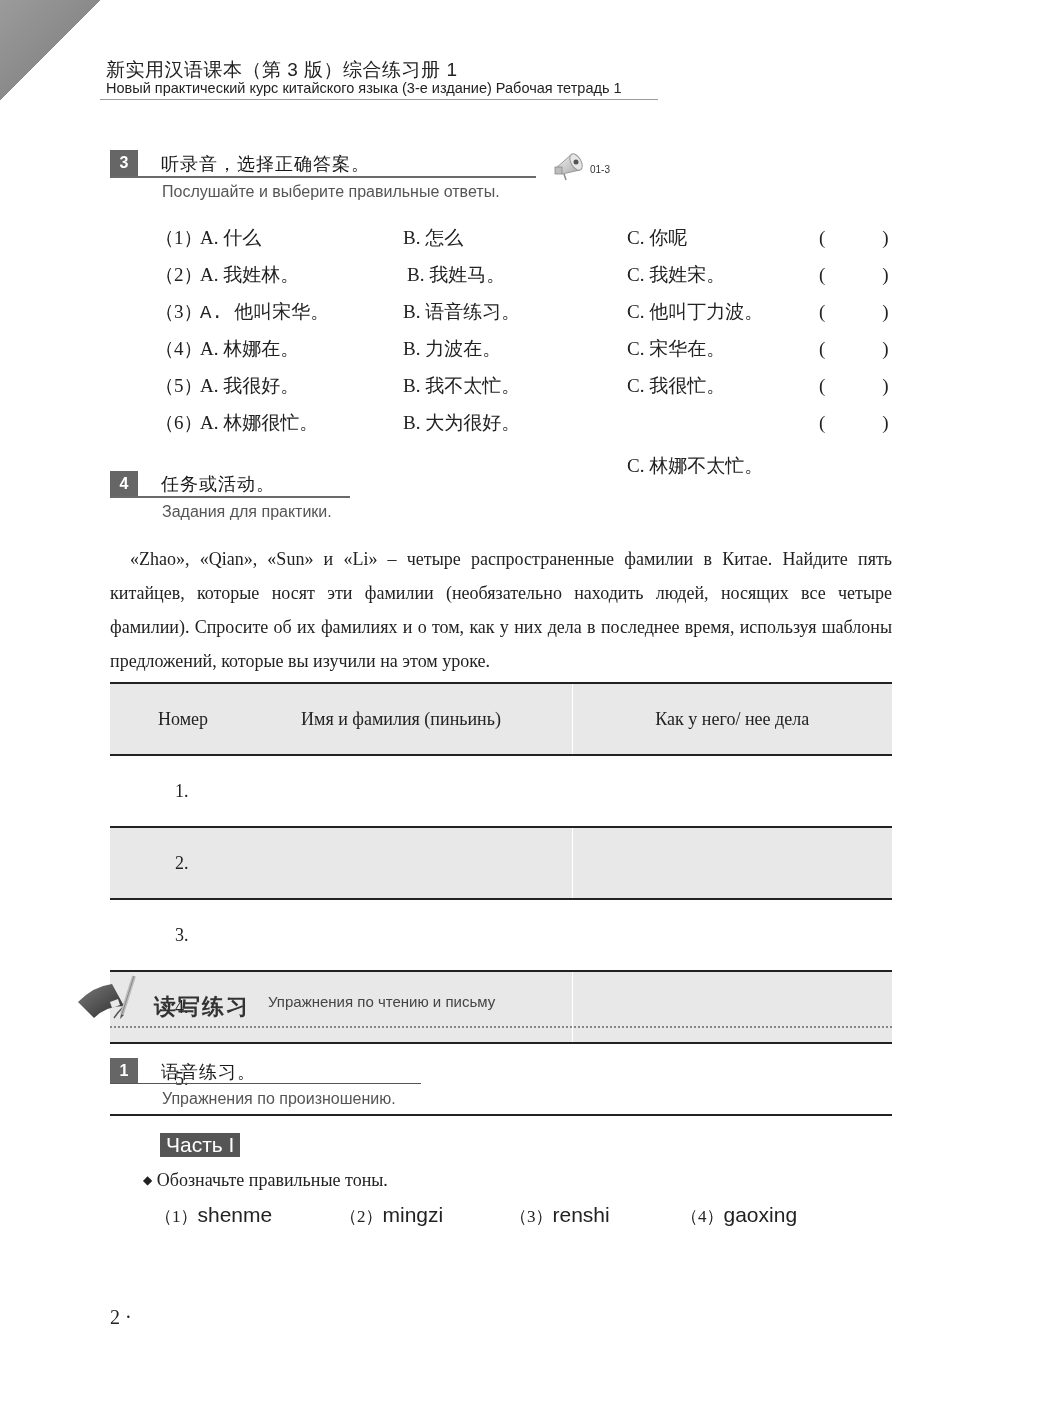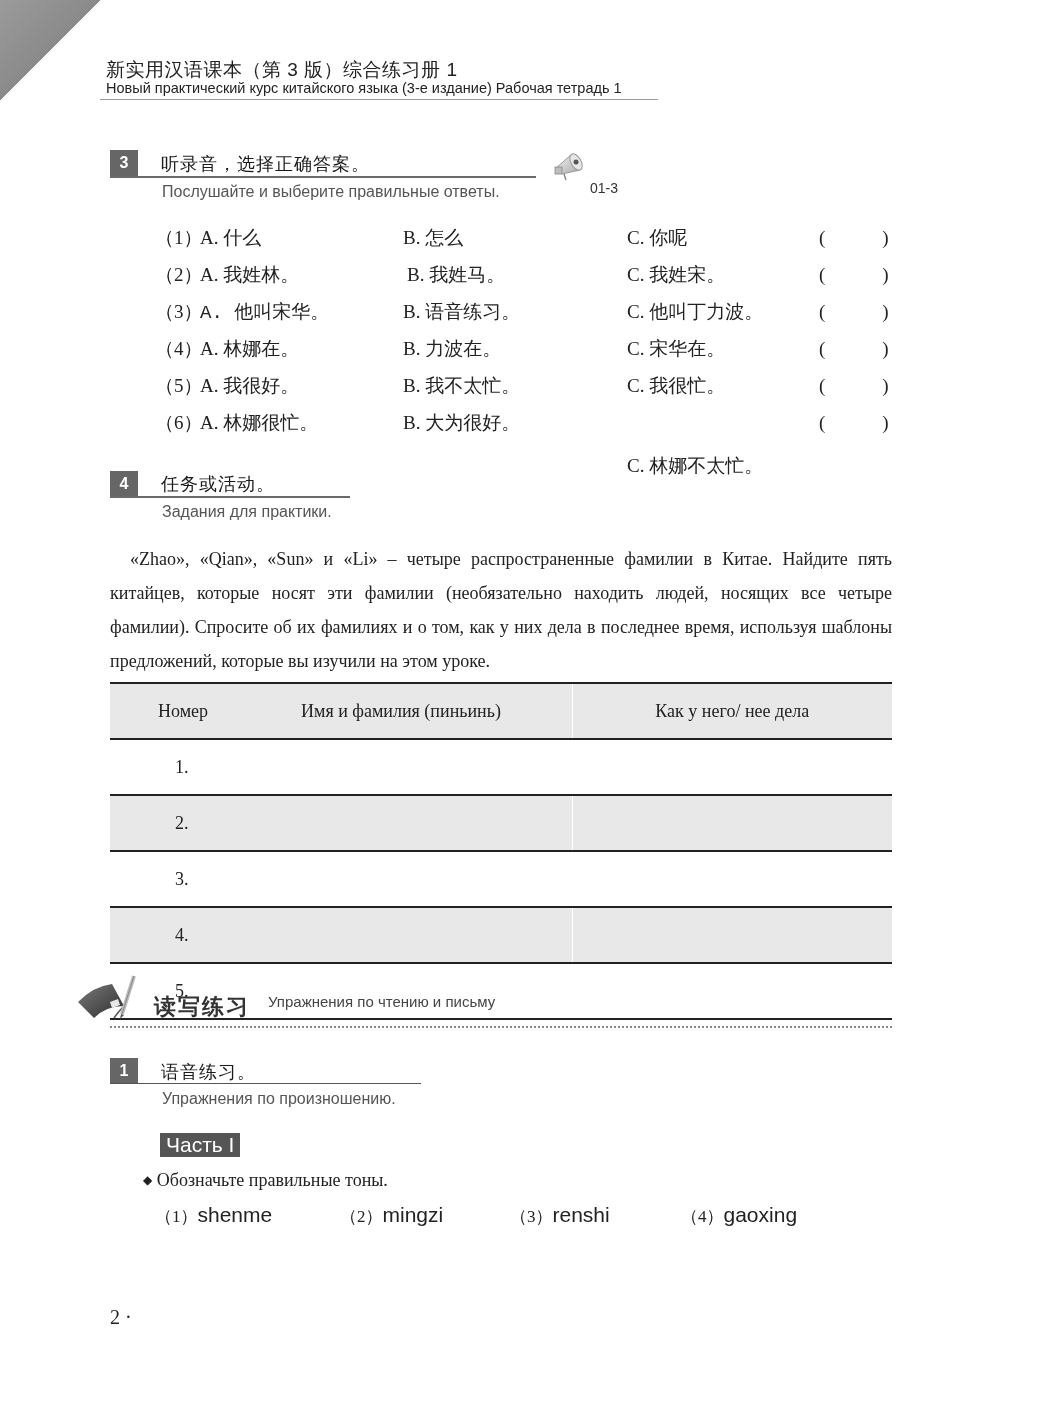--- a/index.html
+++ b/index.html
@@ -20,21 +20,21 @@
   .choice { font-family: "Liberation Serif", serif; font-size: 19px; color: #222; }
   .choice-row { position: absolute; left: 155px; width: 745px; height: 30px; }
   .choice-row .c { position: absolute; top: 0; white-space: nowrap; }
 
   
   .para { left: 110px; top: 542px; width: 782px; font-family: "Liberation Serif", serif; font-size: 18px; line-height: 34px; color: #222; text-align: justify; }
   .para-indent { text-indent: 20px; }
 
   
   .tbl { left: 110px; top: 682px; width: 782px; border-collapse: collapse; font-family: "Liberation Serif", serif; font-size: 18px; color: #222; }
-  .tbl td, .tbl th { height: 38px; padding: 8px; font-weight: normal; border-bottom: 2px solid #222; }
+  .tbl td, .tbl th { height: 38px; padding: 16px; font-weight: normal; border-bottom: 2px solid #222; }
   .tbl thead th { border-top: 2px solid #222; background: #e8e8e8; }
   .tbl .shade td { background: #e8e8e8; }
   .tbl .col-split { border-right: 1px solid #fff; }
 
   
   .sec-title-zh { left: 154px; top: 992px; font-size: 22px; font-weight: bold; color: #333; letter-spacing: 2px; }
   .sec-title-ru { left: 268px; top: 993px; font-size: 15px; color: #444; }
   .sec-dots { left: 110px; top: 1026px; width: 782px; height: 0; border-top: 2px dotted #888; }
 
   .part-badge { left: 160px; top: 1133px; background: #555; color: #fff; font-size: 21px; padding: 0 6px; line-height: 24px; height: 24px; }
@@ -64,21 +64,21 @@
         <stop offset="1" stop-color="#a9a9a9"></stop>
       </linearGradient>
     </defs>
     <path d="M4 20 L20 6 L28 22 L10 26 Z" fill="url(#spk)" stroke="#9a9a9a" stroke-width="1"></path>
     <ellipse cx="24" cy="14" rx="5" ry="9" transform="rotate(-30 24 14)" fill="#e6e6e6" stroke="#999" stroke-width="1"></ellipse>
     <circle cx="24" cy="14" r="2.5" fill="#555"></circle>
     <rect x="3" y="19" width="7" height="7" fill="#bdbdbd" stroke="#888" stroke-width="0.8"></rect>
     <path d="M12 26 L14 32" stroke="#888" stroke-width="1.5"></path>
   </svg>
 </div>
-<div class="abs" style="left:590px; top:180px; font-size:14px; color:#333;">01-3</div>
+<div class="abs" style="left:590px; top:164px; font-size:10px; color:#333;">01-3</div>
 
 <div class="choice">
   <div class="choice-row" style="top:225px;">
     <span class="c" style="left:0;">（1）</span>
     <span class="c" style="left:45px;">A. 什么</span>
     <span class="c" style="left:248px;">B. 怎么</span>
     <span class="c" style="left:472px;">C. 你呢</span>
     <span class="c" style="left:664px;">(　　　)</span>
   </div>
   <div class="choice-row" style="top:262px;">

